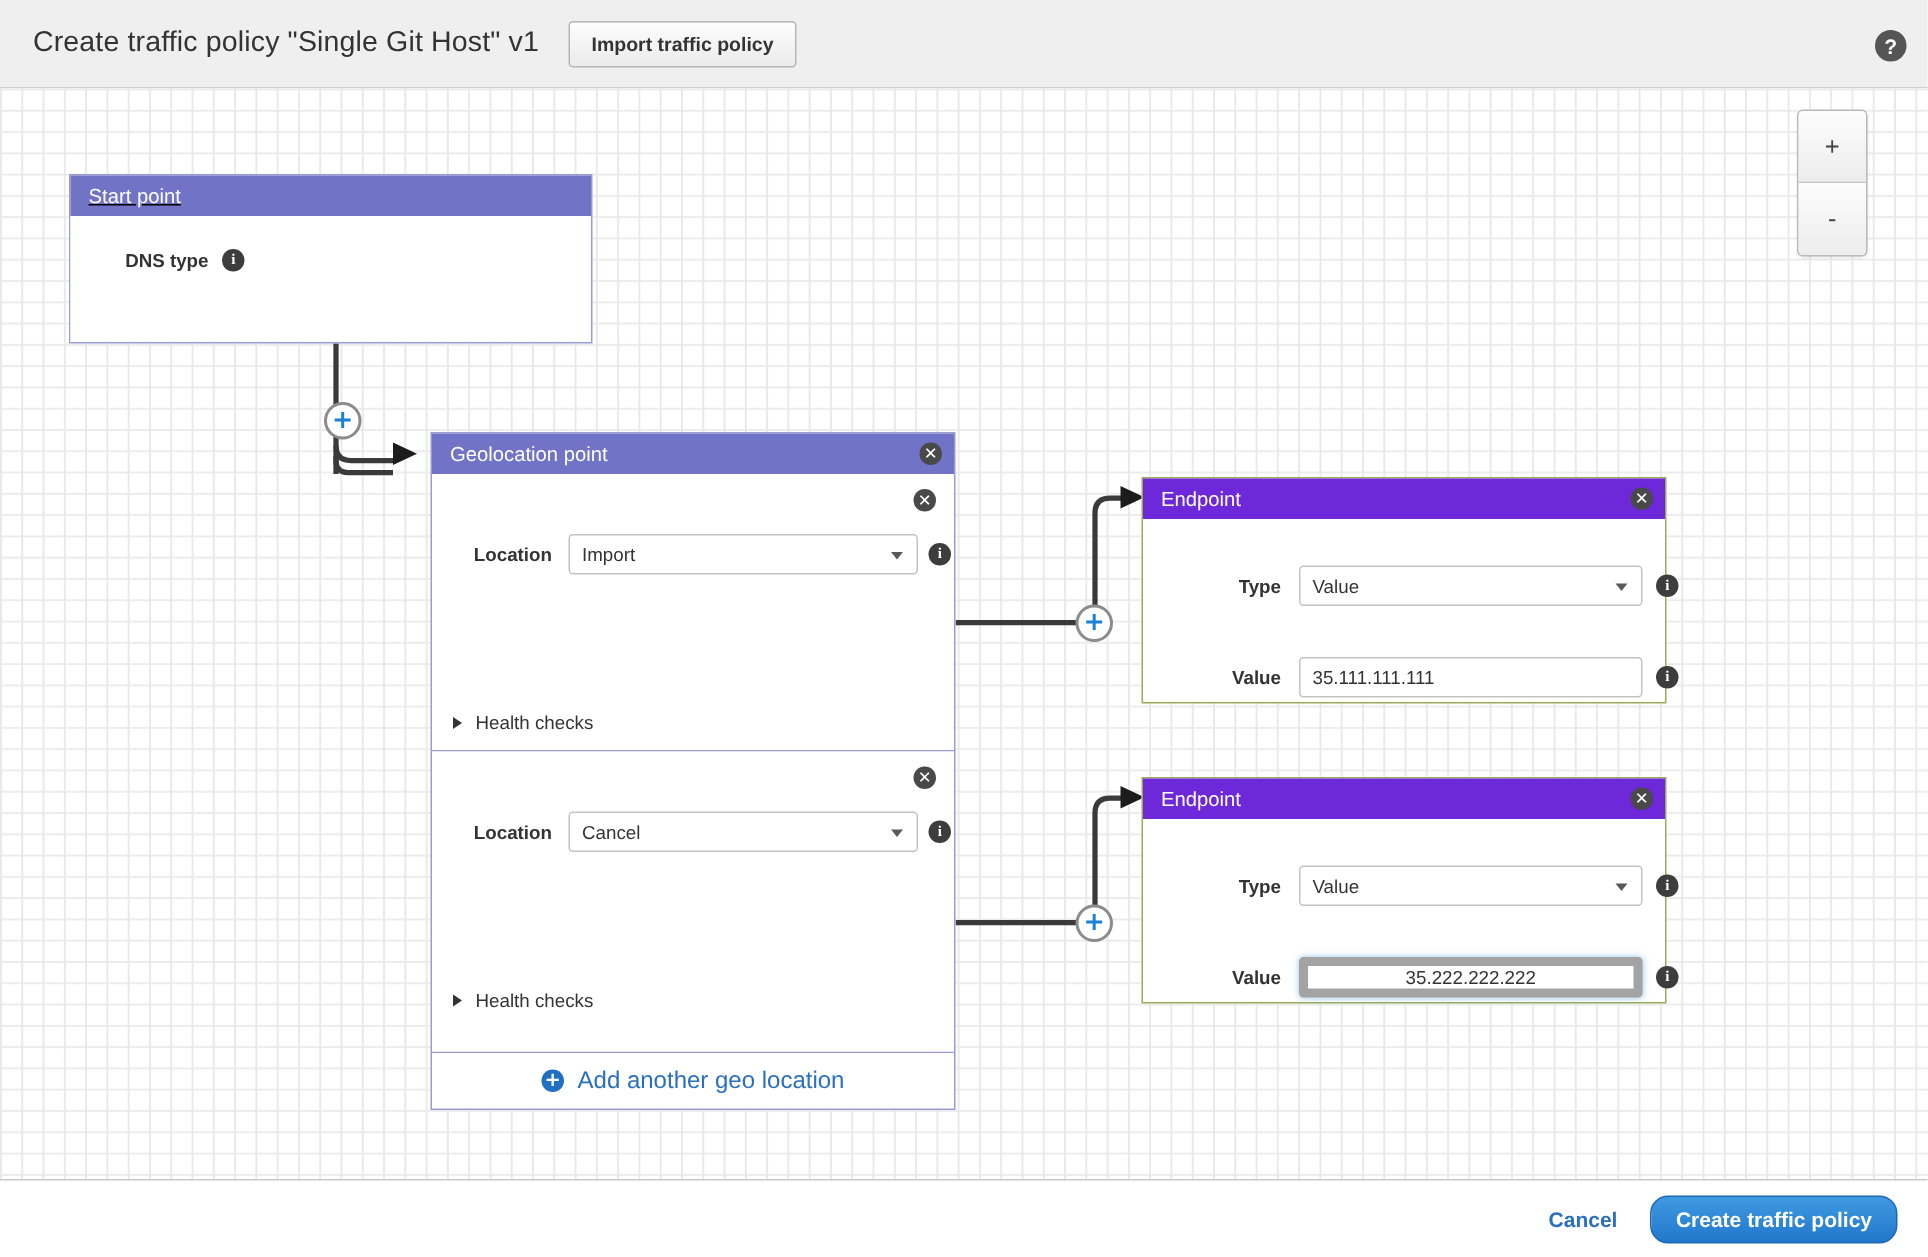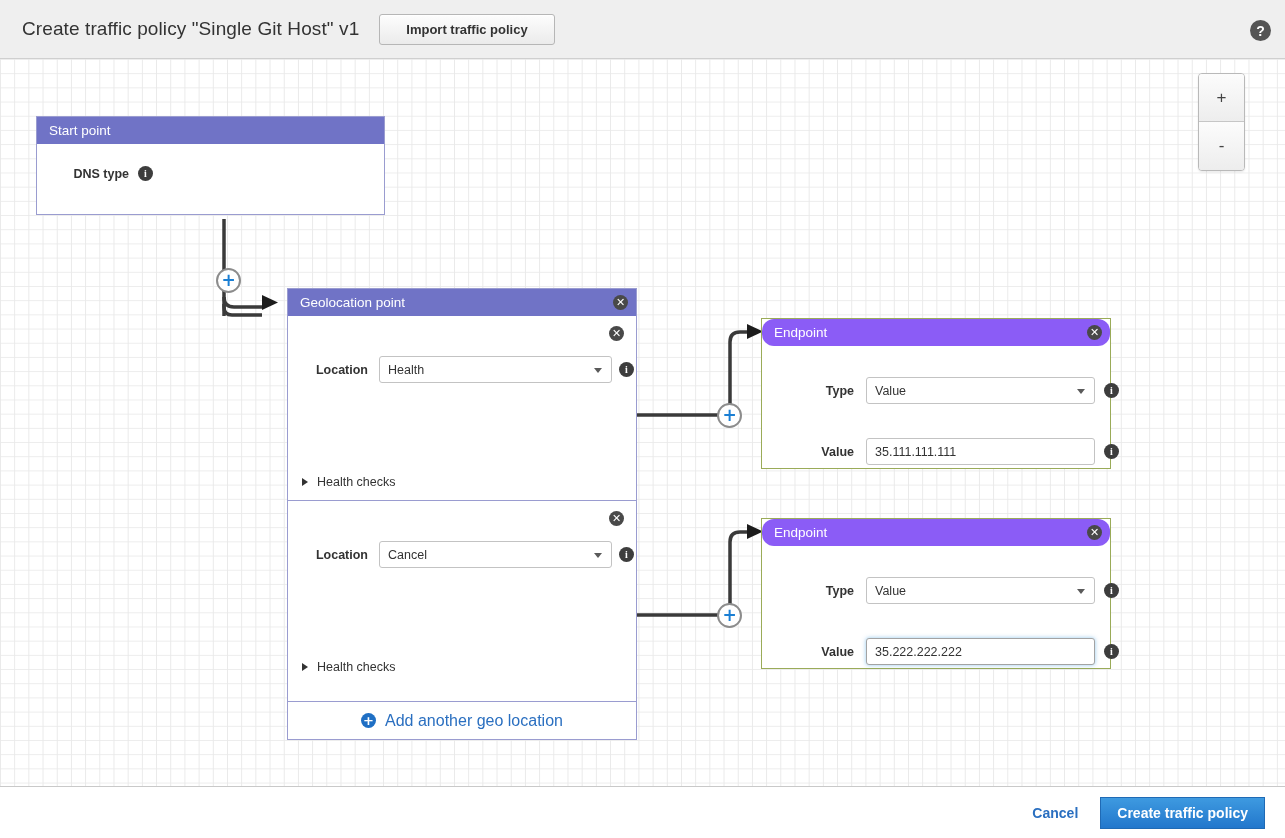--- a/index.html
+++ b/index.html
@@ -13,21 +13,21 @@
   .topbar {
     position: absolute; left: 0; top: 0; width: 1285px; height: 59px;
     background: #efefef; border-bottom: 1px solid #cfcfcf;
     display: flex; align-items: center;
   }
   .page-title {
     margin-left: 22px; font-size: 19px; color: #333; letter-spacing: .1px;
     white-space: nowrap;
   }
   .import-btn {
-    margin-left: 20px; height: 31px; padding: 0 26px;
+    margin-left: 20px; height: 31px; padding: 0 14px;
     font-family: "Liberation Sans", sans-serif;
     font-size: 13px; font-weight: bold; color: #333;
     background: linear-gradient(#fdfdfd, #ebebeb);
     border: 1px solid #b6b6b6; border-radius: 3px;
     display: flex; align-items: center; cursor: pointer;
     box-shadow: 0 1px 0 rgba(255,255,255,.7) inset;
   }
   .help-icon {
     position: absolute; right: 14px; top: 20px;
     width: 21px; height: 21px; border-radius: 50%;
@@ -63,21 +63,21 @@
   .zoomctl div:first-child { border-bottom: 1px solid #c6c6c6; }
 
   
   .card { position: absolute; background: #fff; }
   .card-hd {
     height: 27px; display: flex; align-items: center;
     padding: 0 8px 0 12px; color: #fff; font-size: 13.5px;
     position: relative;
   }
   .hd-purple { background: #7073c6; }
-  .hd-green  { background: #8b5cf6; border-radius: 12px; }
+  .hd-green  { background: #6d28d9; }
   .card-body { background: #fff; }
 
   .close-ico {
     position: absolute; width: 15px; height: 15px; border-radius: 50%;
     background: #494949; color: #fff; font-size: 11px; line-height: 1;
     display: flex; align-items: center; justify-content: center;
     cursor: pointer; font-family: "DejaVu Sans", sans-serif;
   }
   .info-ico {
     width: 15px; height: 15px; border-radius: 50%;
@@ -97,21 +97,21 @@
     display: flex; align-items: center; padding: 0 8px;
     position: relative; cursor: pointer;
   }
   .select .caret {
     position: absolute; right: 9px; top: 11px;
     width: 0; height: 0; border-left: 4px solid transparent;
     border-right: 4px solid transparent; border-top: 5px solid #5a5a5a;
   }
   .textinput { cursor: text; }
   .textinput.focused {
-    border: 1px solid #a3a3a3; box-shadow: 0 0 4px rgba(59,155,221,.55);
+    border: 6px solid #a3a3a3; box-shadow: 0 0 4px rgba(59,155,221,.55); justify-content: center;
   }
 
   .health {
     display: flex; align-items: center; gap: 9px;
     font-size: 12.5px; color: #333; cursor: pointer;
   }
   .tri {
     width: 0; height: 0; border-top: 4.5px solid transparent;
     border-bottom: 4.5px solid transparent; border-left: 6px solid #333;
   }
@@ -141,21 +141,21 @@
   
   .footer {
     position: absolute; left: 0; top: 788px; width: 1285px; height: 50px;
     background: #fff; display: flex; align-items: center;
     justify-content: flex-end; padding-right: 20px; gap: 22px;
   }
   .cancel-link {
     font-size: 14px; color: #2a6fc0; cursor: pointer; font-weight: bold;
   }
   .primary-btn {
-    height: 32px; padding: 0 16px; border-radius: 0;
+    height: 32px; padding: 0 16px; border-radius: 12px;
     background: linear-gradient(#3e9ae0, #2277cc);
     border: 1px solid #1f6ab5; color: #fff;
     font-size: 14px; font-weight: bold; cursor: pointer;
     display: flex; align-items: center;
     font-family: "Liberation Sans", sans-serif;
   }
 </style>
 </head>
 <body>
 
@@ -184,46 +184,46 @@
 
     <path d="M730,548 L730,483 Q730,473 740,473 L750,473" stroke="#3a3a3a" stroke-width="3.5" fill="none"></path>
     <polygon points="747,465 763,472.5 747,480" fill="#1c1c1c"></polygon>
   </svg>
 
   <div class="zoomctl">
     <div>+</div>
     <div>-</div>
   </div>
 
-  <div class="card" style="left:36px; top:57px; width:349px; border:1px solid #9a9cd0;">
+  <div class="card" style="left:46px; top:57px; width:349px; border:1px solid #9a9cd0;text-decoration:underline;">
     <div class="card-hd hd-purple">
       <span>Start point</span>
     </div>
-    <div class="card-body" style="height:70px; position:relative;">
+    <div class="card-body" style="height:84px; position:relative;">
       <div class="row" style="position:absolute; left:20px; top:22px;">
         <div class="fld-label" style="width:72px;">DNS type</div>
         <div class="info-ico" style="margin-left:9px;">i</div>
       </div>
     </div>
   </div>
 
   <div class="node" style="left:216px; top:209px;">+</div>
 
   <div class="card" style="left:287px; top:229px; width:350px; border:1px solid #9a9cd0;">
     <div class="card-hd hd-purple">
       <span>Geolocation point</span>
       <div class="close-ico" style="right:8px; top:6px;">✕</div>
     </div>
 
     <div class="card-body" style="height:185px; position:relative; border-bottom:1px solid #9a9cd0;">
       <div class="close-ico" style="right:12px; top:10px;">✕</div>
       <div class="row" style="position:absolute; left:14px; top:40px;">
         <div class="fld-label" style="width:66px;">Location</div>
         <div class="select" style="width:233px; margin-left:11px;">
-          <span>Health</span>
+          <span>Import</span>
           <span class="caret"></span>
         </div>
         <div class="info-ico" style="margin-left:7px;">i</div>
       </div>
       <div class="health" style="position:absolute; left:14px; top:159px;">
         <span class="tri"></span>
         <span>Health checks</span>
       </div>
     </div>
 

